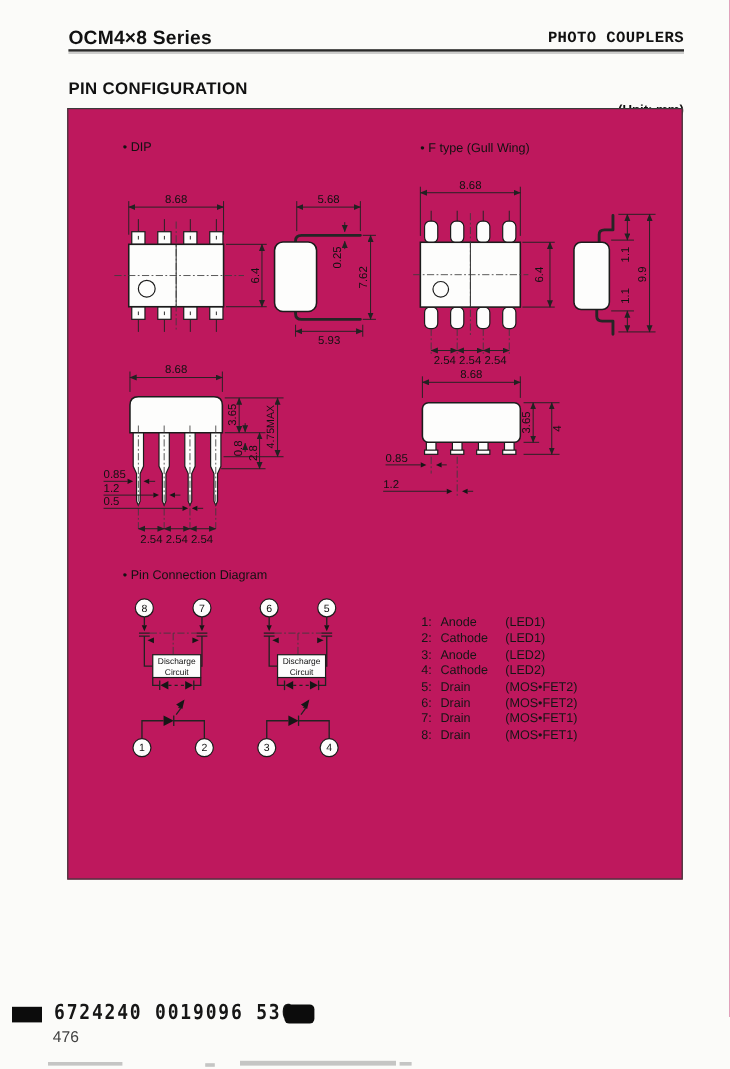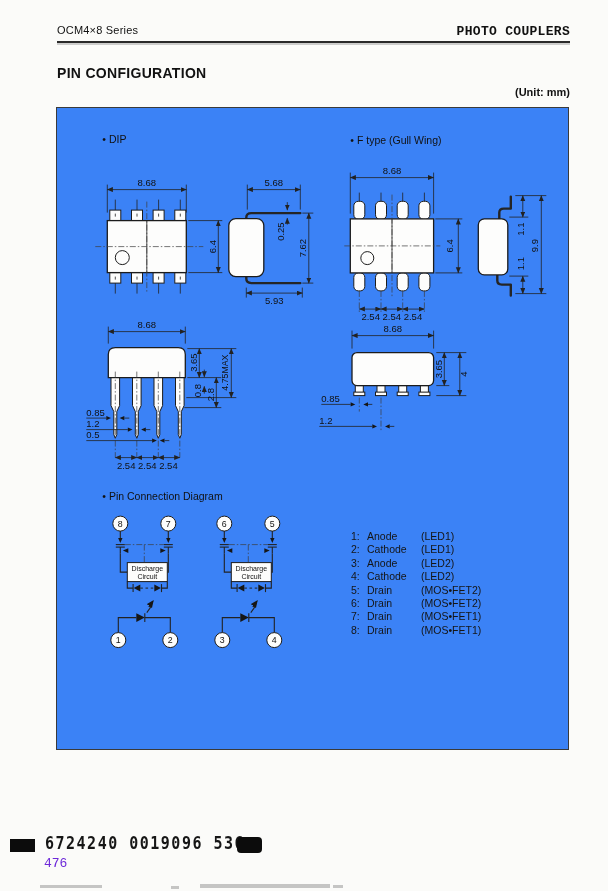--- a/index.html
+++ b/index.html
@@ -1,33 +1,33 @@
 <!DOCTYPE html>
 <html><head>
 <meta charset="utf-8">
 <style>
   html,body{margin:0;padding:0;}
   body{width:608px;height:891px;background:#fbfbf9;font-family:"Liberation Sans",sans-serif;color:#111;position:relative;overflow:hidden;}
   .page{position:absolute;inset:0;}
-  .hdr-left{position:absolute;left:57px;top:24px;font-size:11px;font-weight:normal;letter-spacing:.2px;}
+  .hdr-left{position:absolute;left:57px;top:24px;font-size:16px;font-weight:bold;letter-spacing:.2px;}
   .hdr-right{position:absolute;right:38px;top:24px;font-size:13px;font-weight:bold;letter-spacing:.3px;font-family:Liberation Mono, monospace;}
   .hdr-rule{position:absolute;left:57px;top:41px;width:513px;height:2px;background:#2a2a2a;box-shadow:0 2px 0 rgba(120,120,120,.35);}
   .pg-title{position:absolute;left:57px;top:65px;font-size:14px;font-weight:bold;letter-spacing:.3px;}
   .unit{position:absolute;right:38px;top:86px;font-size:11px;font-weight:bold;}
-  .main-box{position:absolute;left:56px;top:107px;width:511px;height:641px;border:1.4px solid #3a3a3a;background:#3b82f6;}
+  .main-box{position:absolute;left:56px;top:90px;width:511px;height:641px;border:1.4px solid #3a3a3a;background:#be185d;}
   .main-box svg{position:absolute;left:0;top:0;}
   .pinlist{position:absolute;left:294px;top:422px;font-size:10.5px;line-height:13.4px;color:#151515;}
   .prow{display:flex;white-space:pre;}
   .prow .pn{width:16px;}
   .prow .pname{width:54px;}
   .barcode-row{position:absolute;left:0;top:833px;height:22px;width:608px;}
   .blk1{position:absolute;left:10px;top:6px;width:25px;height:13px;background:#0c0c0c;}
   .blk2{position:absolute;left:237px;top:4px;width:25px;height:16px;background:#0c0c0c;border-radius:4px;}
   .code{position:absolute;left:45px;top:1px;font-family:"DejaVu Sans Mono",monospace;font-weight:bold;font-size:15px;letter-spacing:1.5px;color:#161616;transform:scaleY(1.15);}
-  .pageno{position:absolute;left:44px;top:856px;font-family:Liberation Mono, monospace;font-size:13px;color:#6d28d9;}
+  .pageno{position:absolute;left:44px;top:856px;font-family:Liberation Sans, sans-serif;font-size:13px;color:#404040;}
   .ghost{position:absolute;background:#a8a8a8;opacity:.65;}
   .olw{fill:#fdfdfc;stroke:#1c1c1c;stroke-width:1.3;}
   .p1{fill:#fdfdfc;stroke:#1c1c1c;stroke-width:1;}
   .thick{fill:none;stroke:#252525;stroke-width:2.4;stroke-linejoin:round;stroke-linecap:round;}
   .thin{stroke:#222;stroke-width:.8;fill:none;}
   .dim{stroke:#222;stroke-width:.8;fill:none;marker-start:url(#arr);marker-end:url(#arr);}
   .dime{stroke:#222;stroke-width:.8;fill:none;marker-end:url(#arr);}
   .cl{stroke:#3c3c3c;stroke-width:.7;fill:none;stroke-dasharray:6 2 1.5 2;}
   .dsh{stroke:#222;stroke-width:1;fill:none;stroke-dasharray:2.6 2.6;}
   .wire{stroke:#222;stroke-width:1.1;fill:none;}

